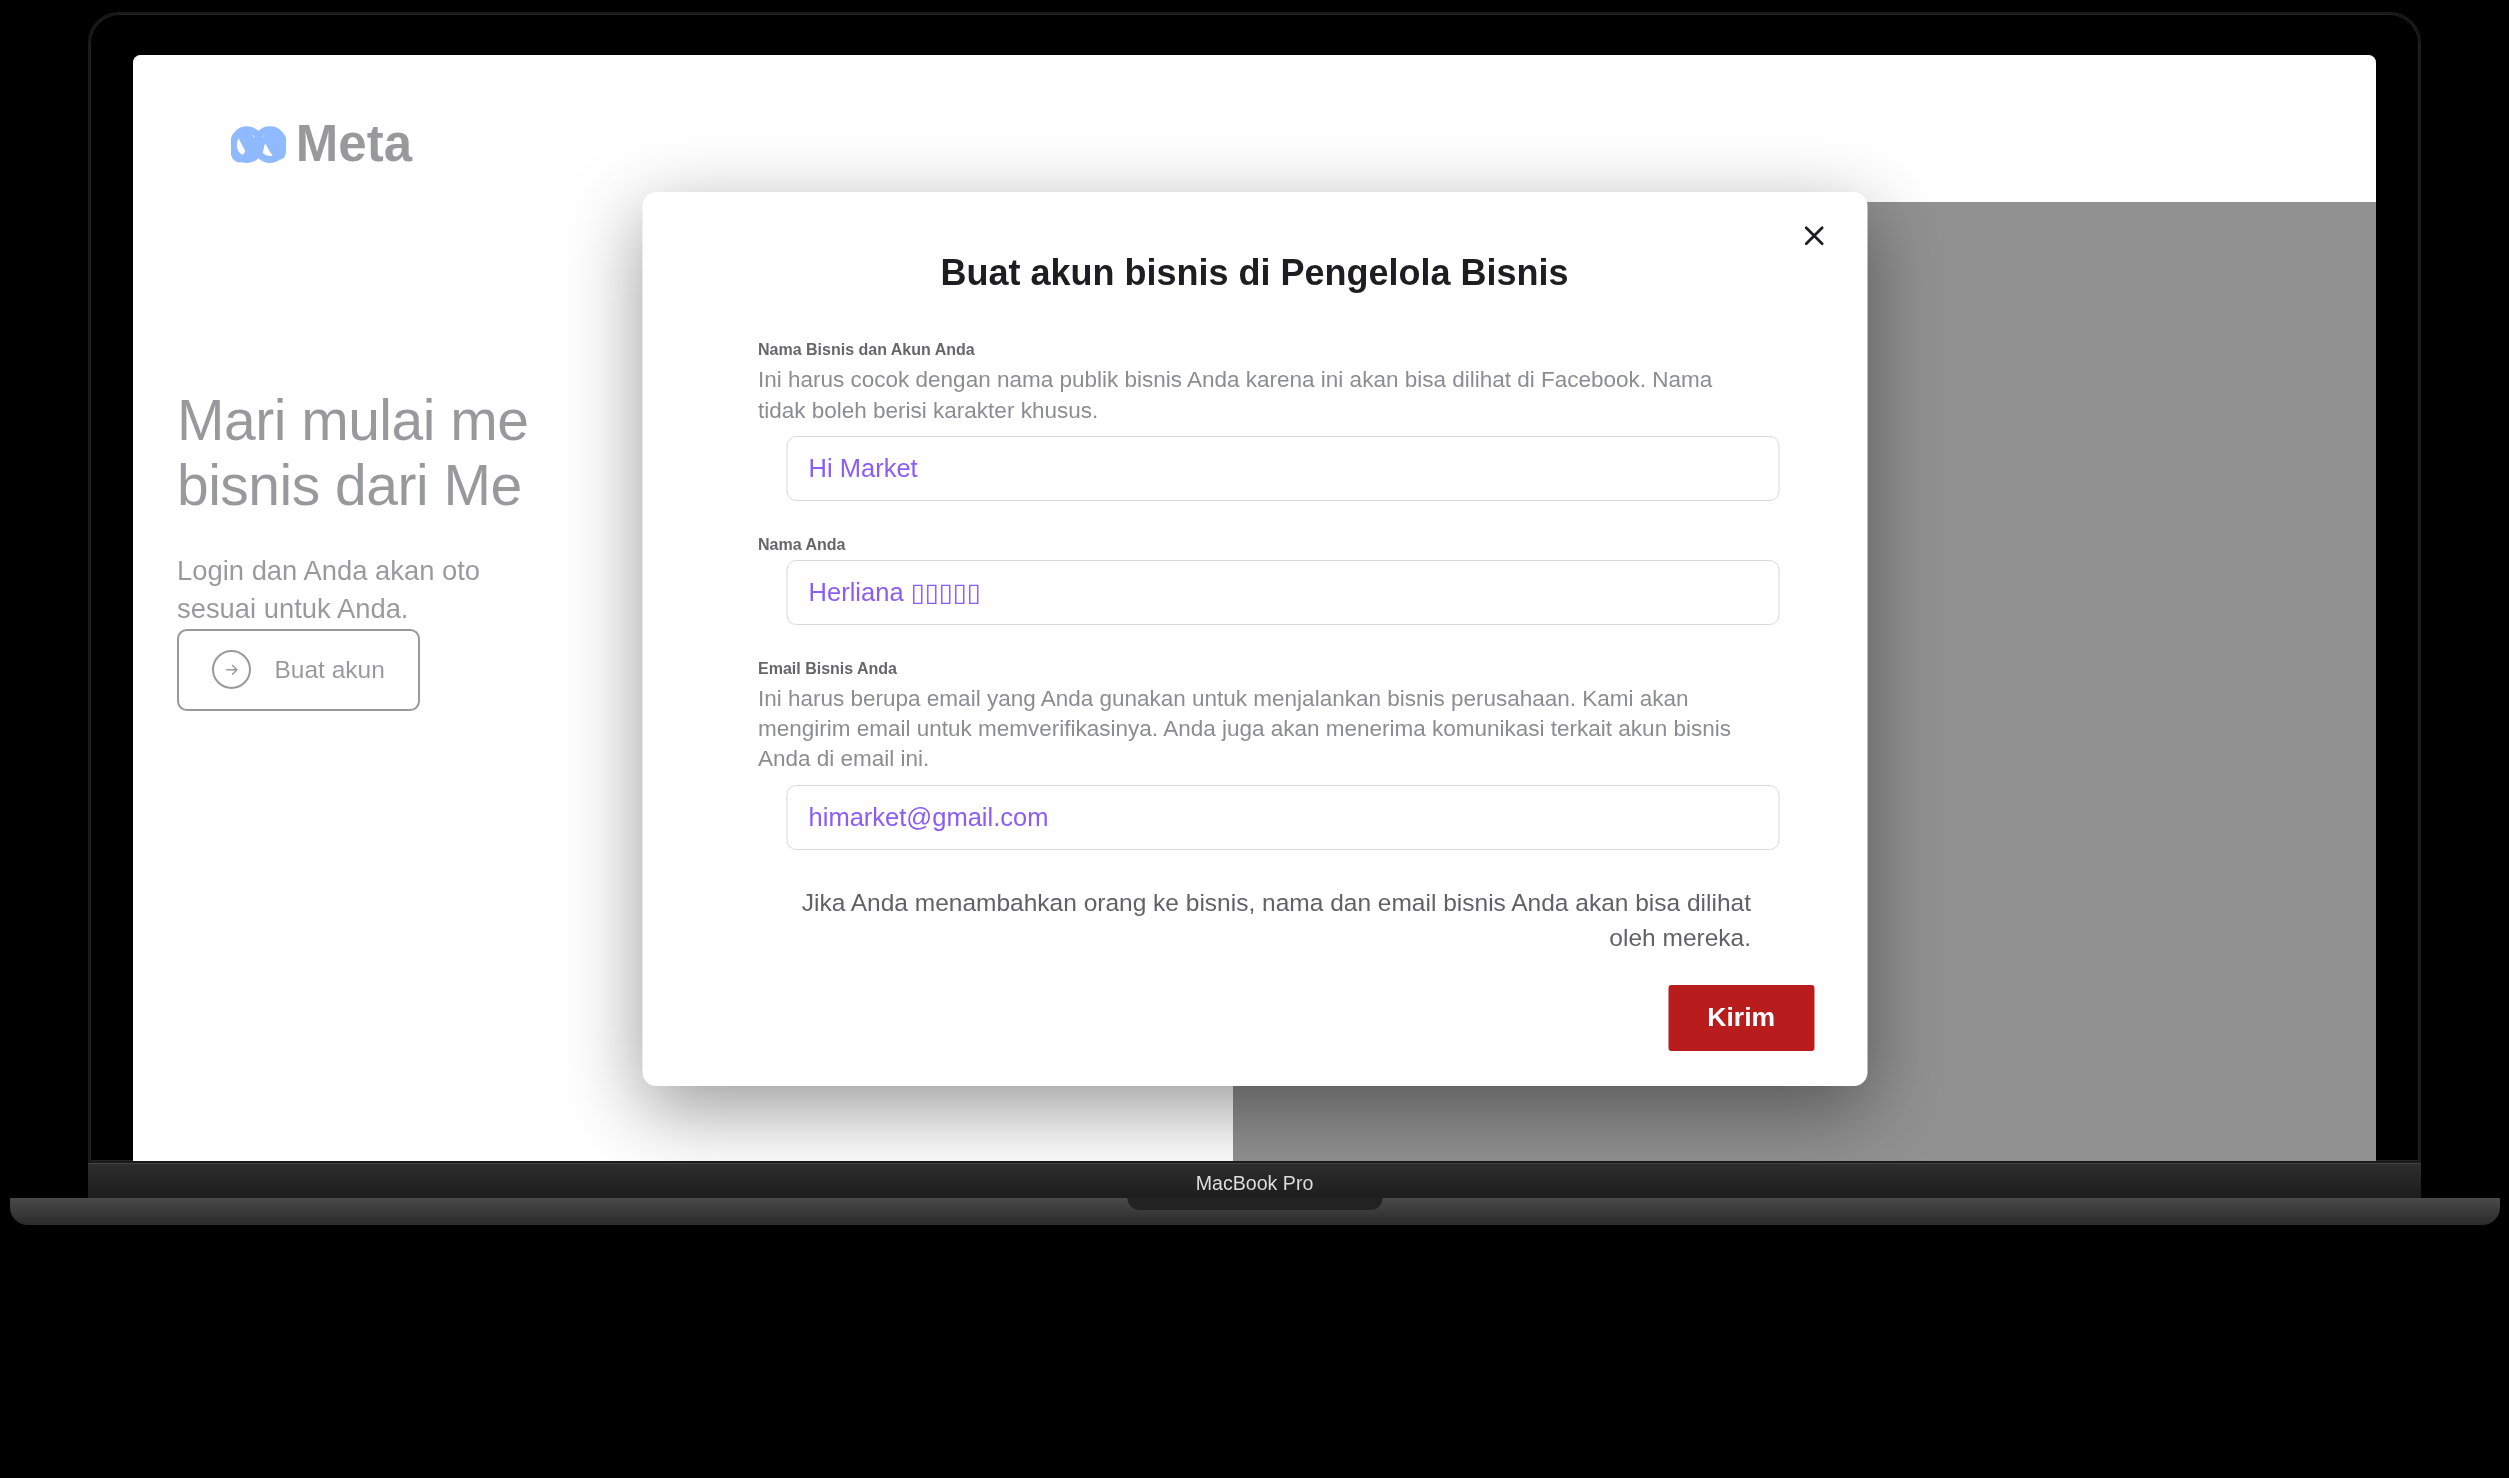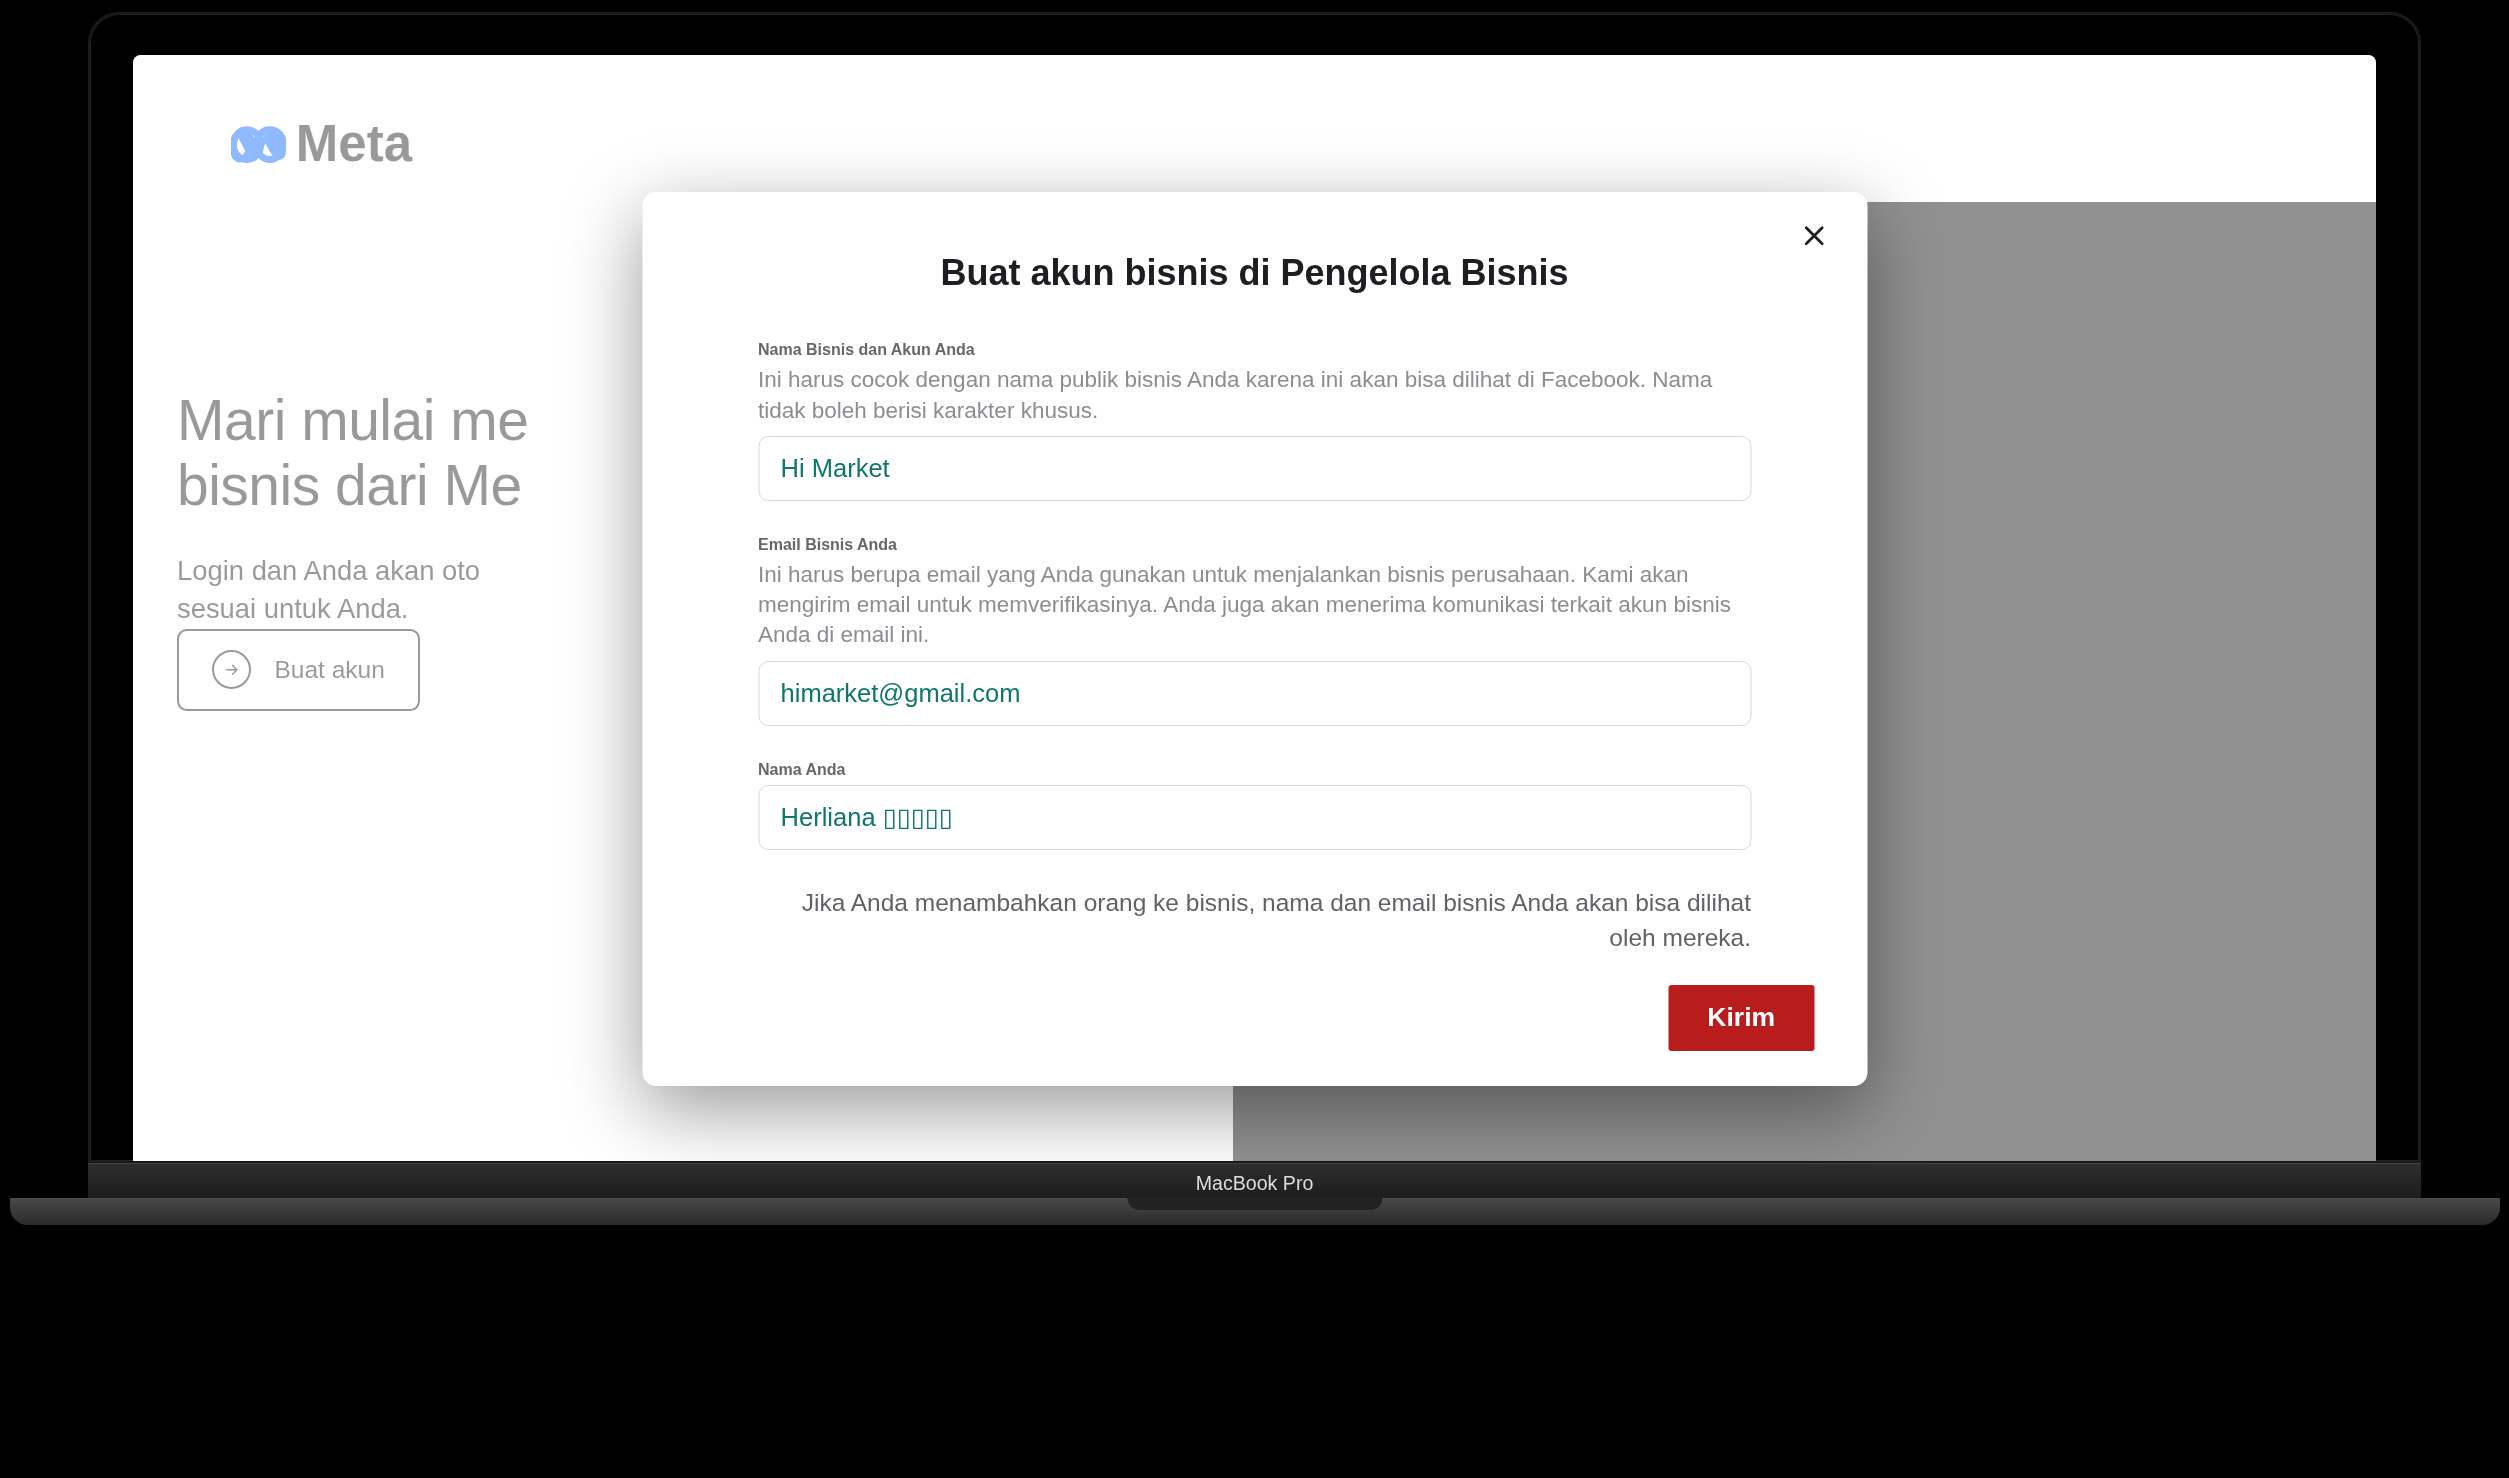--- a/index.html
+++ b/index.html
@@ -284,22 +284,23 @@
   color: #8a8d91;
   margin-bottom: 9.8px;
 }
 .form-input {
   width: 100%;
   height: 65px;
   border: 1px solid #d7d9dc;
   border-radius: 9.8px;
   padding: 0 21.6px;
   font-size: 25.5px;
-  color: #0f766e;
+  color: #8b5cf6;
   font-family: inherit;
+  margin-left: 28px;
 }
 .disclaimer {
   padding: 0 67px;
   font-size: 24.5px;
   line-height: 1.45;
   color: #606266;
   margin-bottom: 29px;
   text-align: right;
 }
 .submit-row {
@@ -401,28 +402,28 @@
         </button>
         <h2 class="modal-title">Buat akun bisnis di Pengelola Bisnis</h2>
 
         <div class="form-group">
           <div class="form-label">Nama Bisnis dan Akun Anda</div>
           <div class="form-hint">Ini harus cocok dengan nama publik bisnis Anda karena ini akan bisa dilihat di Facebook. Nama tidak boleh berisi karakter khusus.</div>
           <input class="form-input" value="Hi Market" style="">
         </div>
 
         <div class="form-group">
+          <div class="form-label">Nama Anda</div>
+          <input class="form-input" value="Herliana ▯▯▯▯▯" style="">
+        </div>
+
+        <div class="form-group">
           <div class="form-label">Email Bisnis Anda</div>
           <div class="form-hint">Ini harus berupa email yang Anda gunakan untuk menjalankan bisnis perusahaan. Kami akan mengirim email untuk memverifikasinya. Anda juga akan menerima komunikasi terkait akun bisnis Anda di email ini.</div>
           <input class="form-input" value="himarket@gmail.com" style="">
-        </div>
-
-        <div class="form-group">
-          <div class="form-label">Nama Anda</div>
-          <input class="form-input" value="Herliana ▯▯▯▯▯" style="">
         </div>
 
         <div class="disclaimer">Jika Anda menambahkan orang ke bisnis, nama dan email bisnis Anda akan bisa dilihat oleh mereka.</div>
 
         <div class="submit-row">
           <button class="submit-btn">Kirim</button>
         </div>
       </div>
 
     </div>

